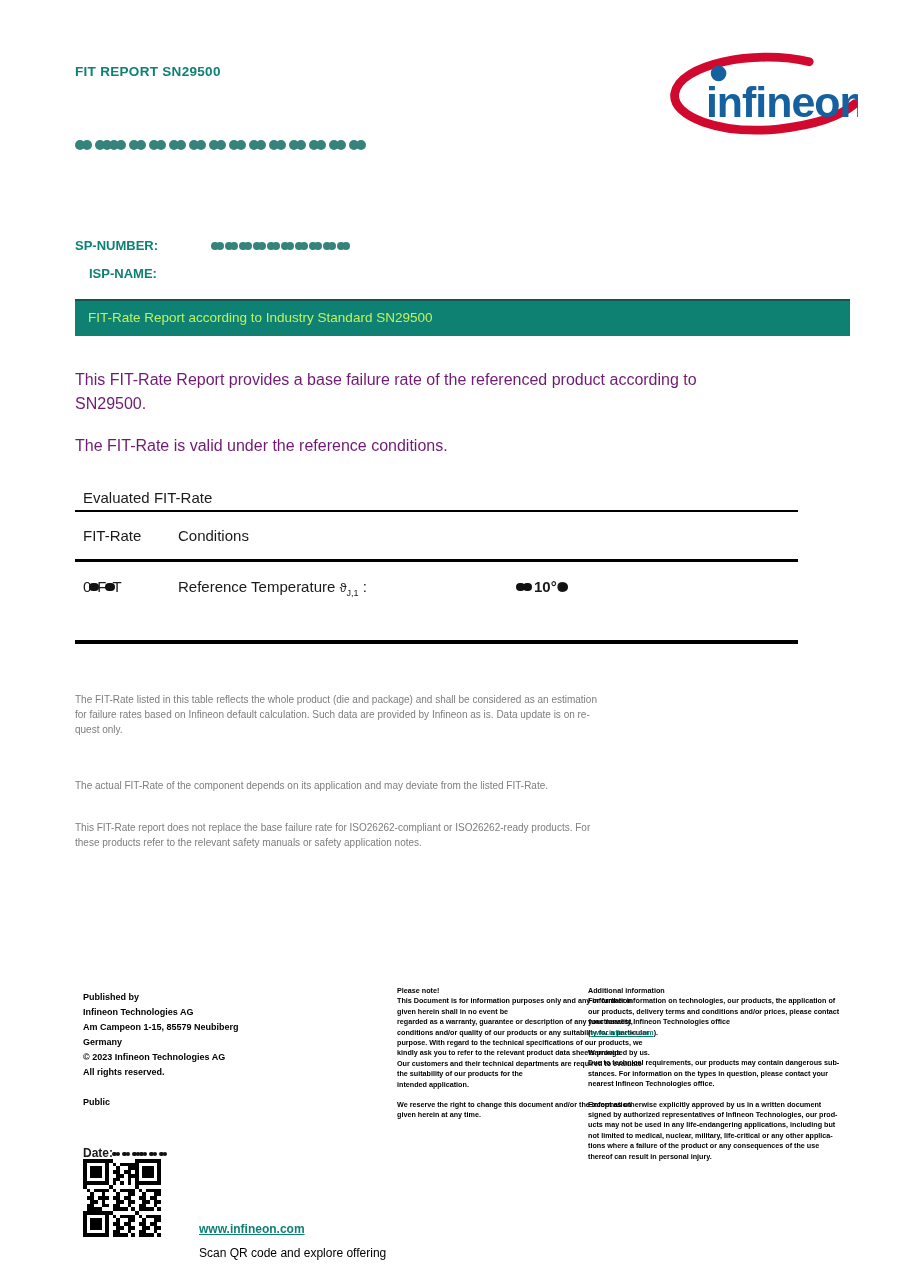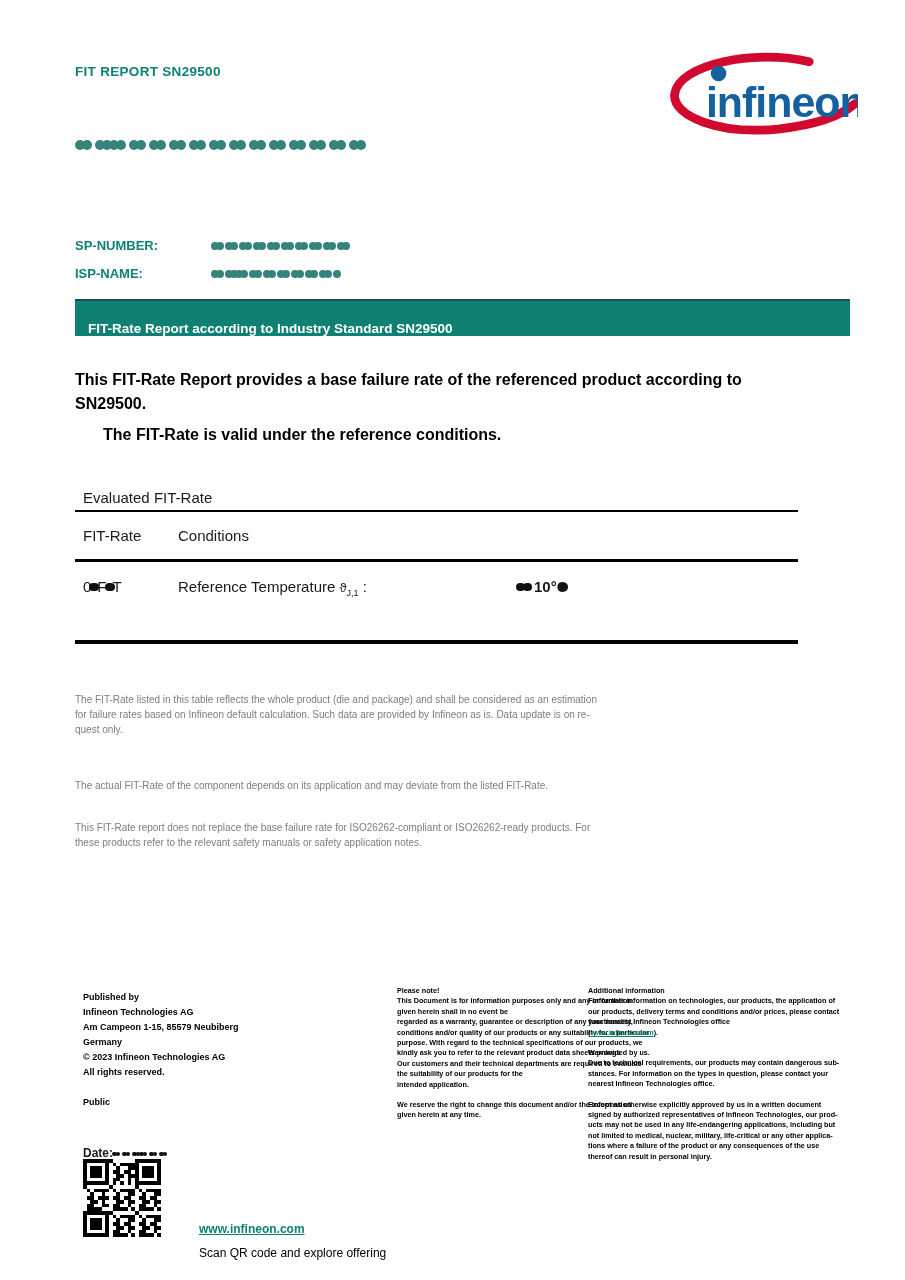--- a/index.html
+++ b/index.html
@@ -22,30 +22,30 @@
   .r-sm .dot{width:8px;height:8px;margin-right:-3px;}
   .r-sm .dgroup{margin-right:4px;}
   .r-blk .dot{width:4.5px;height:4.5px;margin-right:-1px;background:#111;}
   .r-blk .dgroup{margin-right:3px;}
   .subtitle-dots{left:75px;top:138px;height:13px;}
 
   
   .field-row{left:75px;display:flex;align-items:center;gap:33px;}
   .field-row .flabel{width:103px;font-size:13px;font-weight:700;color:#0E8173;}
   .sp-row{top:238px;}
-  .isp-row{top:266px;}
+  .isp-row{top:266px;flex-direction:column;}
 
   
   .banner{left:75px;top:299px;width:775px;height:37px;background:#0E8173;border-top:2px solid #11564E;box-sizing:border-box;}
-  .banner span{display:block;padding:20px 0 0 13px;font-size:13.5px;color:#ffffff;font-weight:bold;}
-
-  
-  .teal-heading{left:75px;width:780px;font-size:16px;font-weight:700;color:#000000;line-height:1.5;}
+  .banner span{display:block;padding:9px 0 0 13px;font-size:13.5px;color:#bef264;}
+
+  
+  .teal-heading{left:75px;width:780px;font-size:16px;font-weight:400;color:#701a75;line-height:1.5;}
   .h1-pos{top:368px;}
-  .h2-pos{top:423px;margin-left:28px;}
+  .h2-pos{top:434px;}
 
   
   .tbl-caption{left:83px;top:489px;font-size:15px;color:#1a1a1a;}
   .rule{left:75px;width:723px;background:#000;}
   .rule-1{top:510px;height:2px;}
   .rule-2{top:559px;height:3px;}
   .rule-3{top:640px;height:4px;}
   .tbl-col1{left:83px;font-size:15px;}
   .tbl-col2{left:178px;font-size:15px;}
   .hdr-pos{top:527px;}

